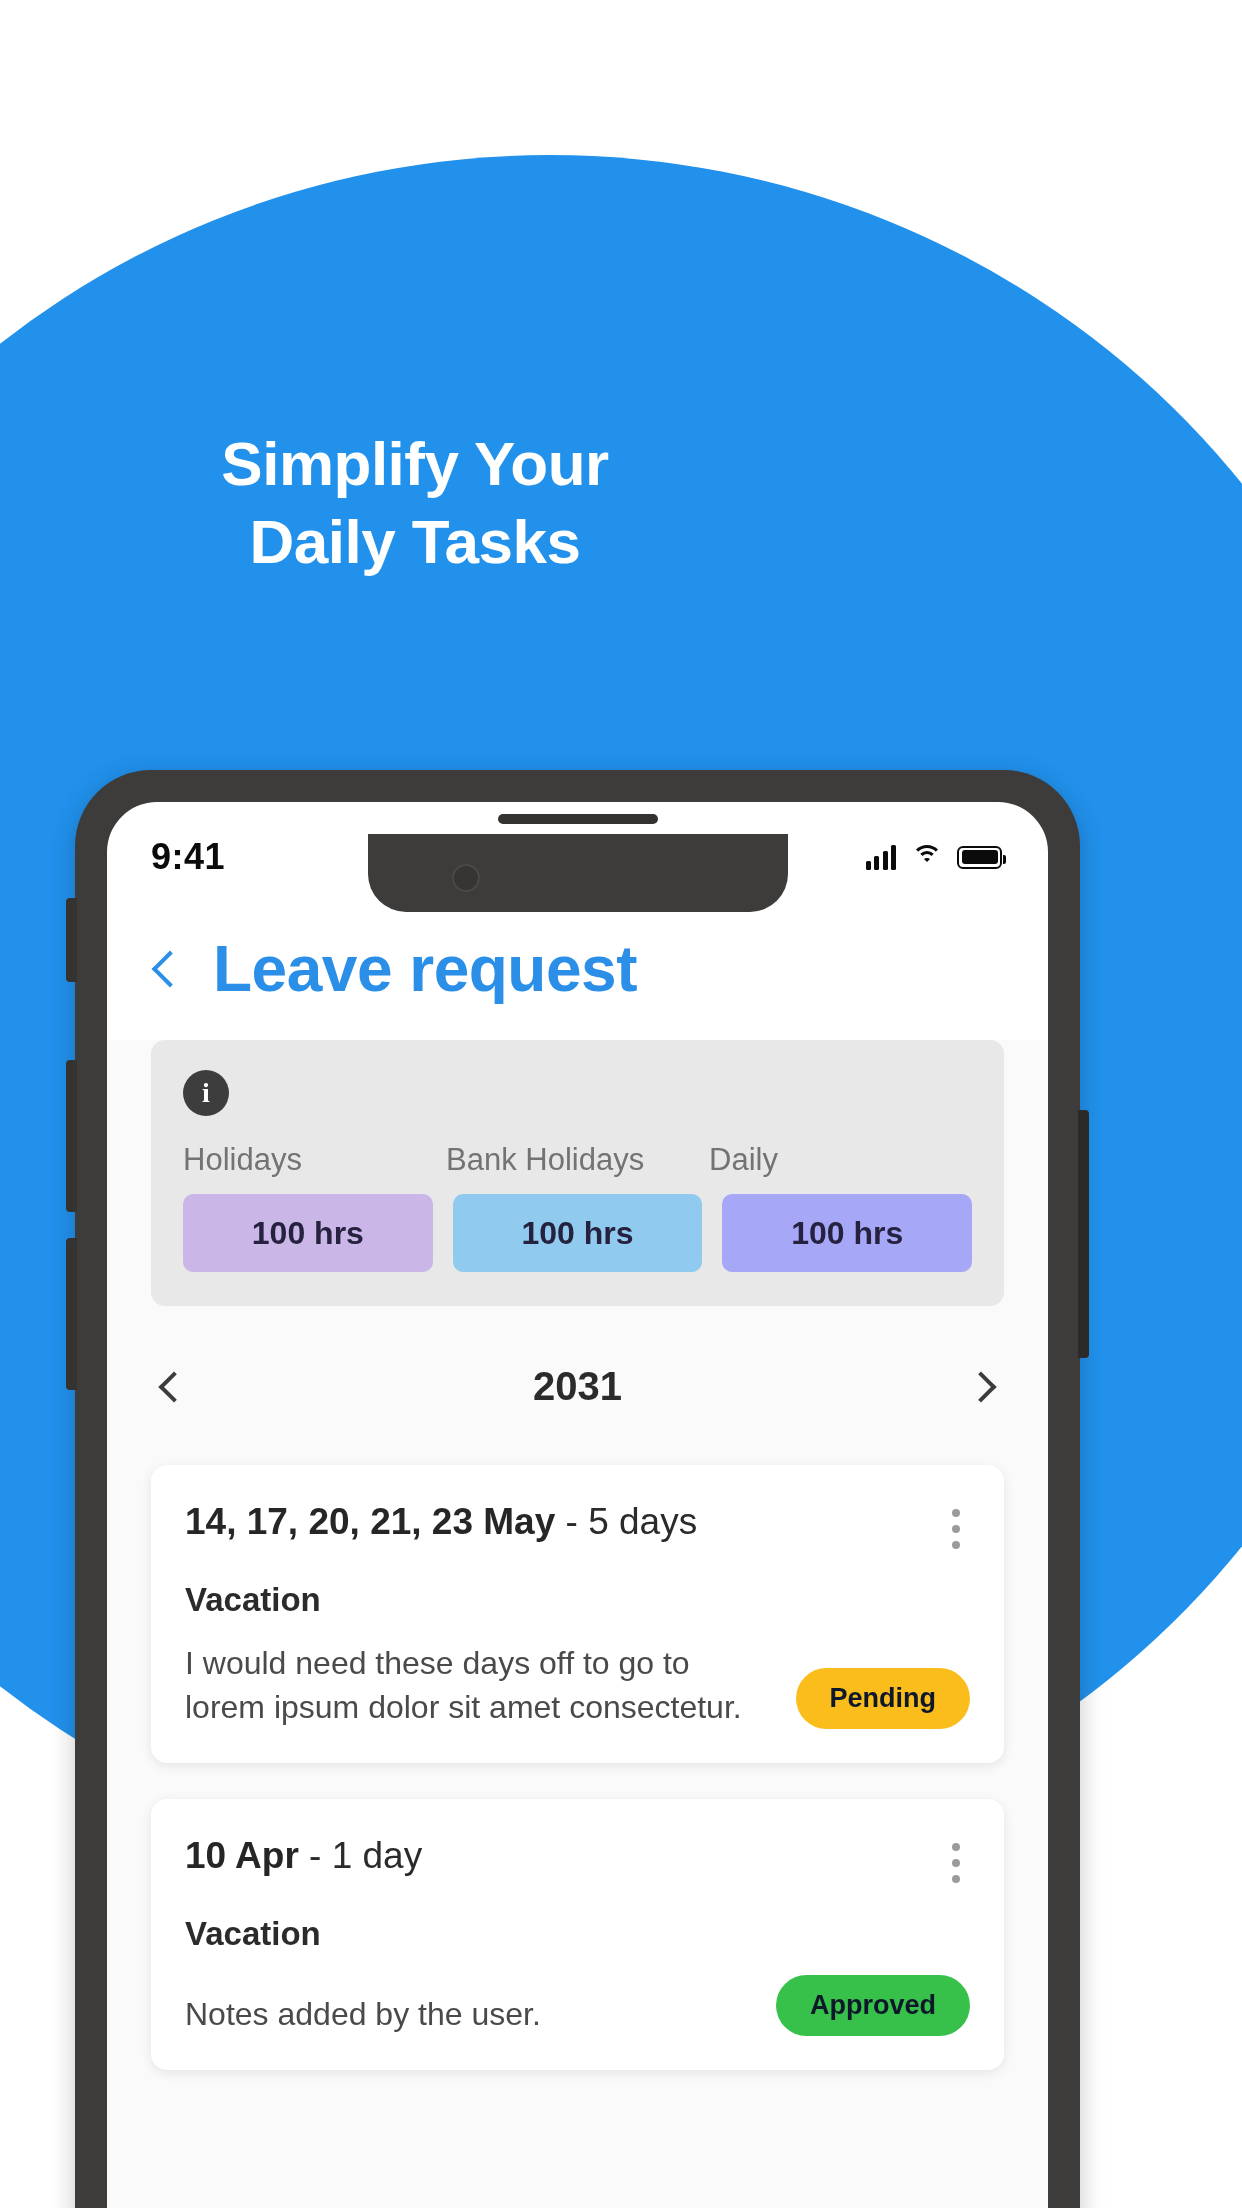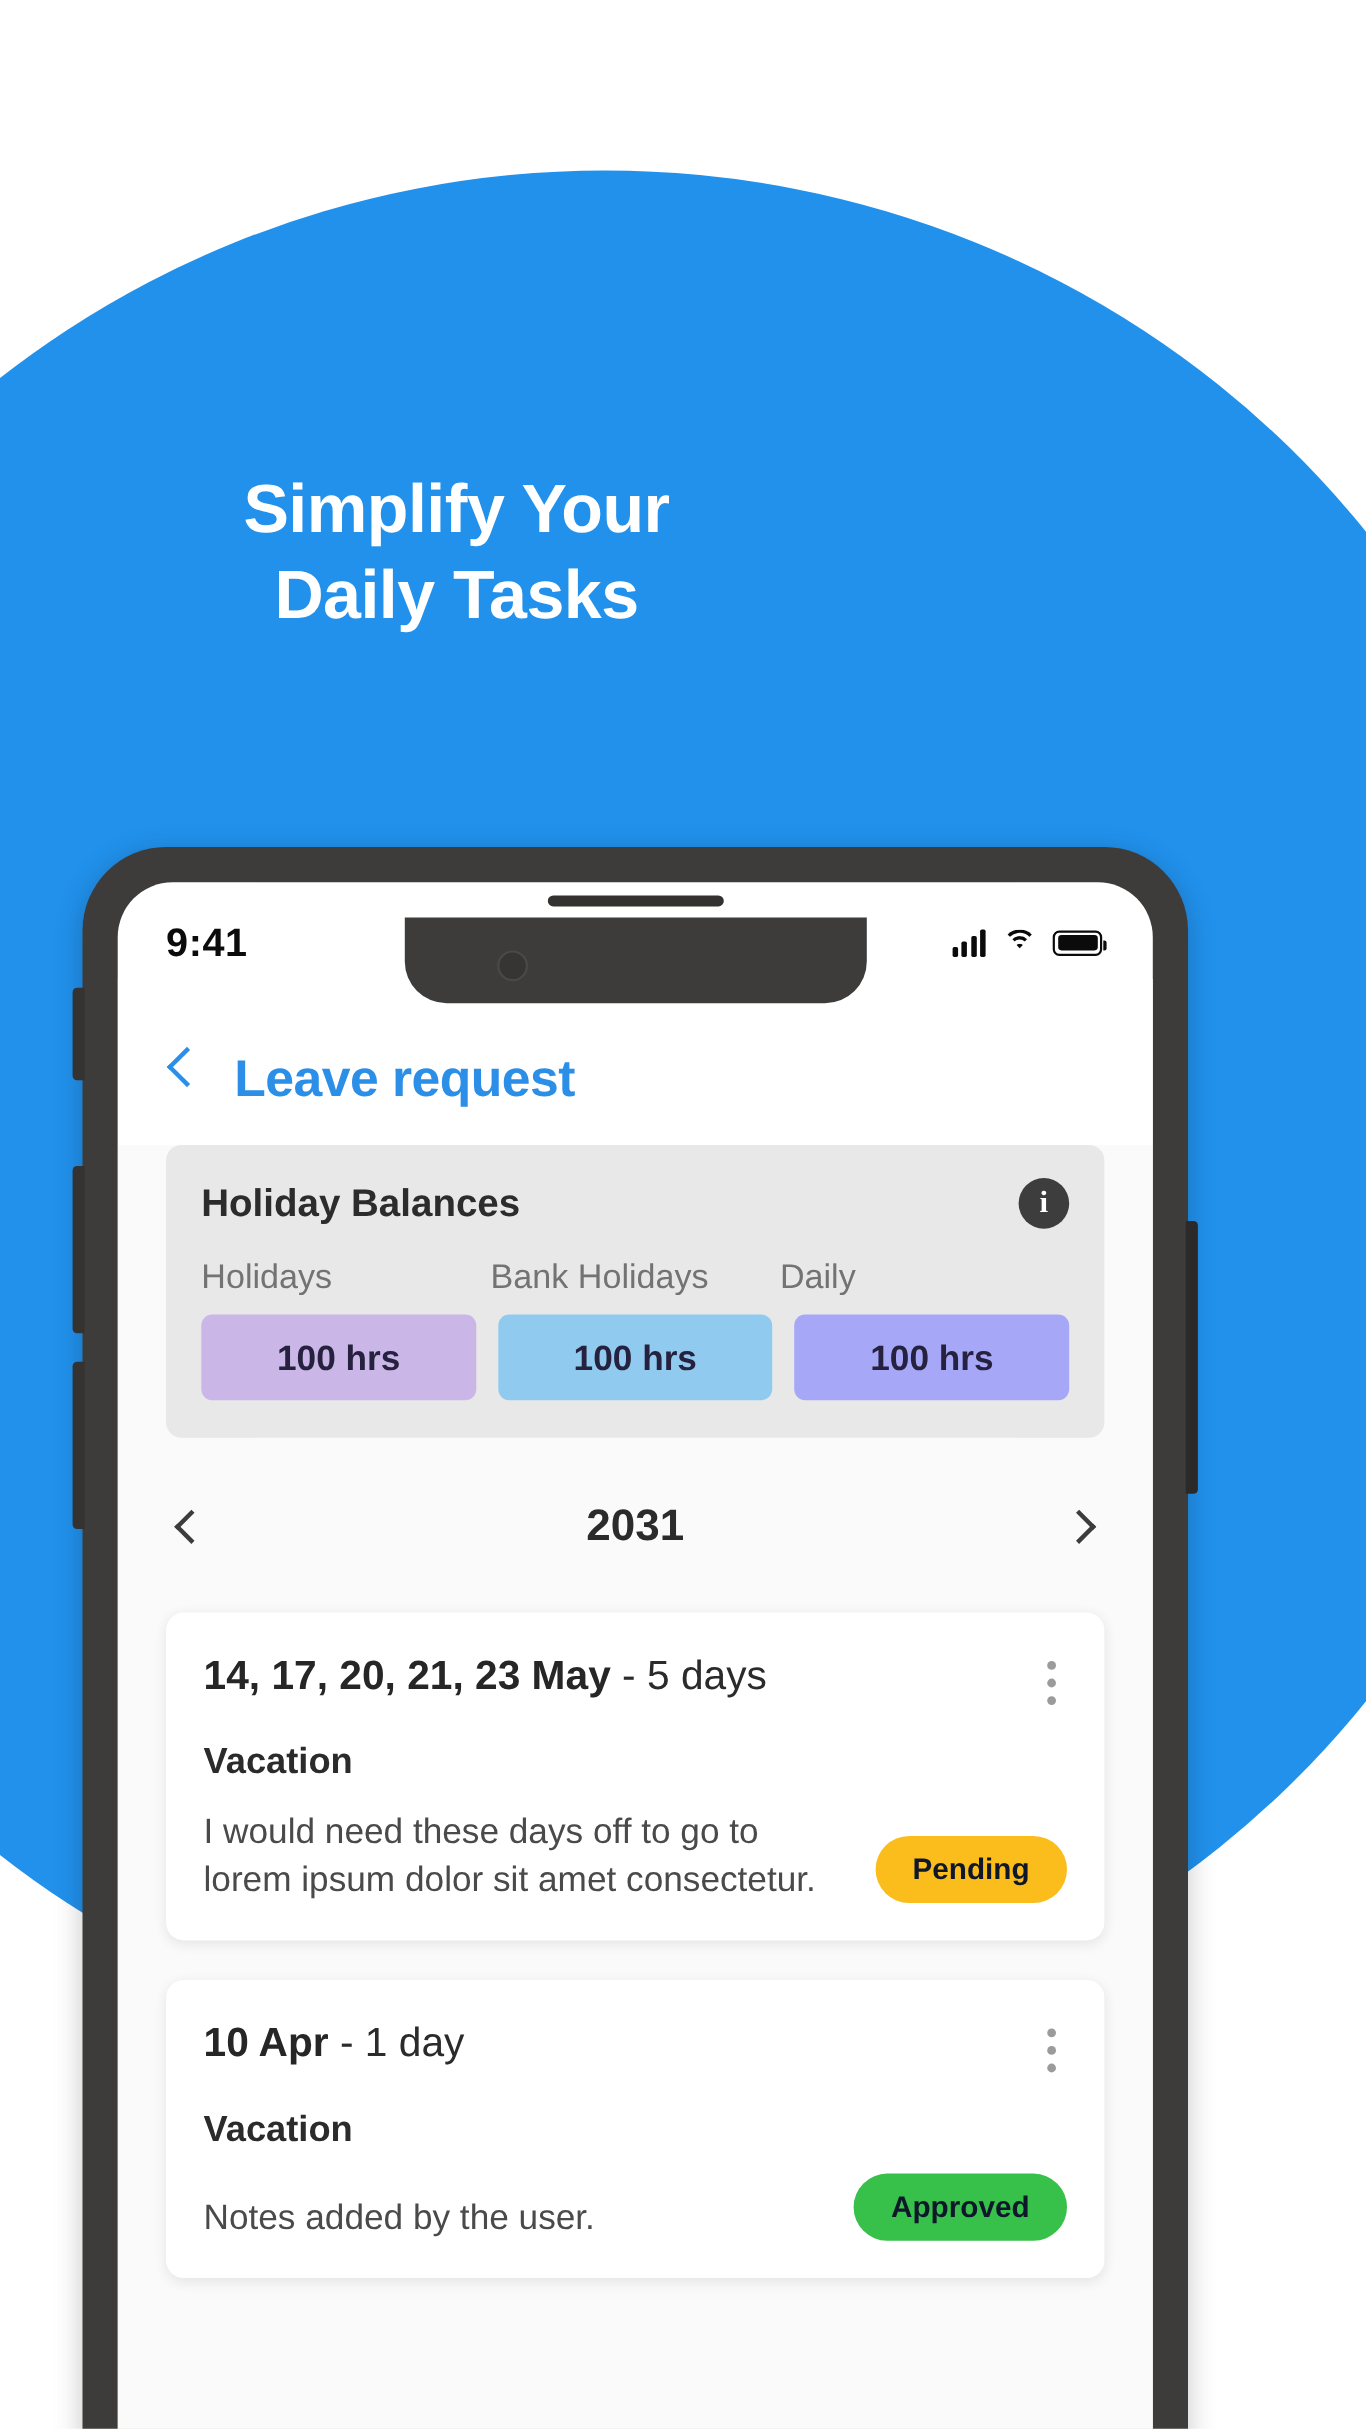--- a/index.html
+++ b/index.html
@@ -128,21 +128,21 @@
     display:flex; align-items:center; gap:30px;
     padding:42px 44px 34px 44px;
     background:#ffffff;
   }
   .back-chev{
     width:26px; height:26px;
     border-left:4px solid #2b8fe8; border-bottom:4px solid #2b8fe8;
     transform:rotate(45deg);
     margin-left:6px;
   }
-  .app-title{ font-size:47px; font-weight:bold; color:#2b8fe8; letter-spacing:-0.5px;margin-top:20px; }
+  .app-title{ font-size:64px; font-weight:bold; color:#2b8fe8; letter-spacing:-0.5px; }
 
   
   .app-body{
     background:#fafafa;
     padding:0 0 20px 0;
     height:1320px;
   }
 
   
   .bal-card{
@@ -249,21 +249,20 @@
 
     <div class="app-header">
       <span class="back-chev"></span>
       <span class="app-title" style="color: rgb(43, 143, 232);">Leave request</span>
     </div>
 
     <div class="app-body">
 
       <div class="bal-card">
         <div class="bal-head">
-          <div class="bal-title">Holiday Balances</div>
           <div class="info-icon">i</div>
         </div>
 
         <div class="bal-labels">
           <div>Holidays</div>
           <div>Bank Holidays</div>
           <div>Daily</div>
         </div>
 
         <div class="bal-pills">

